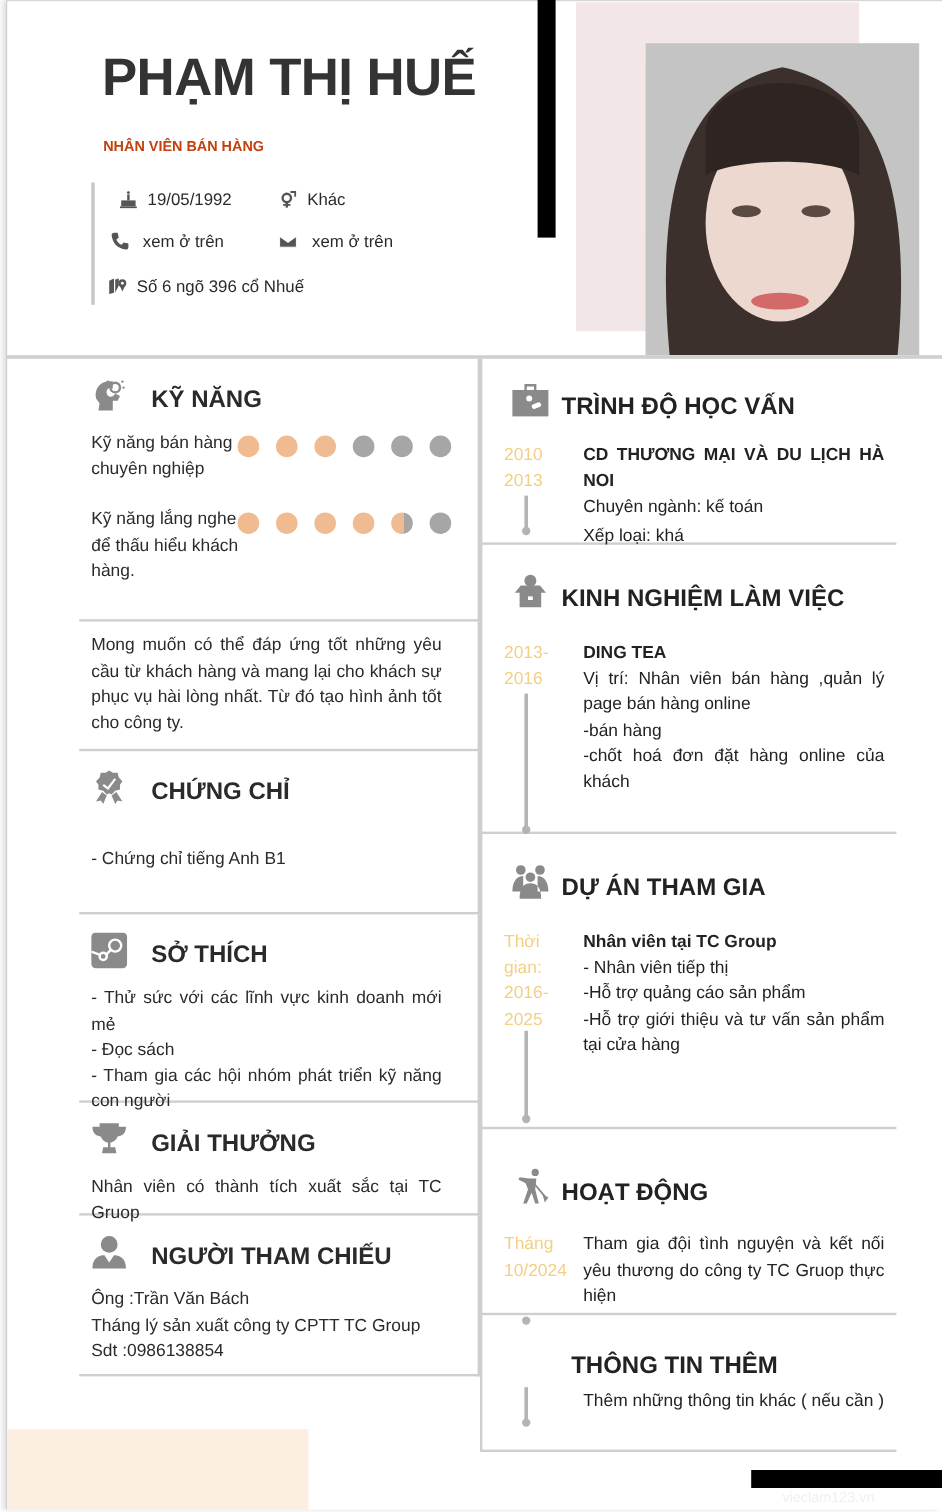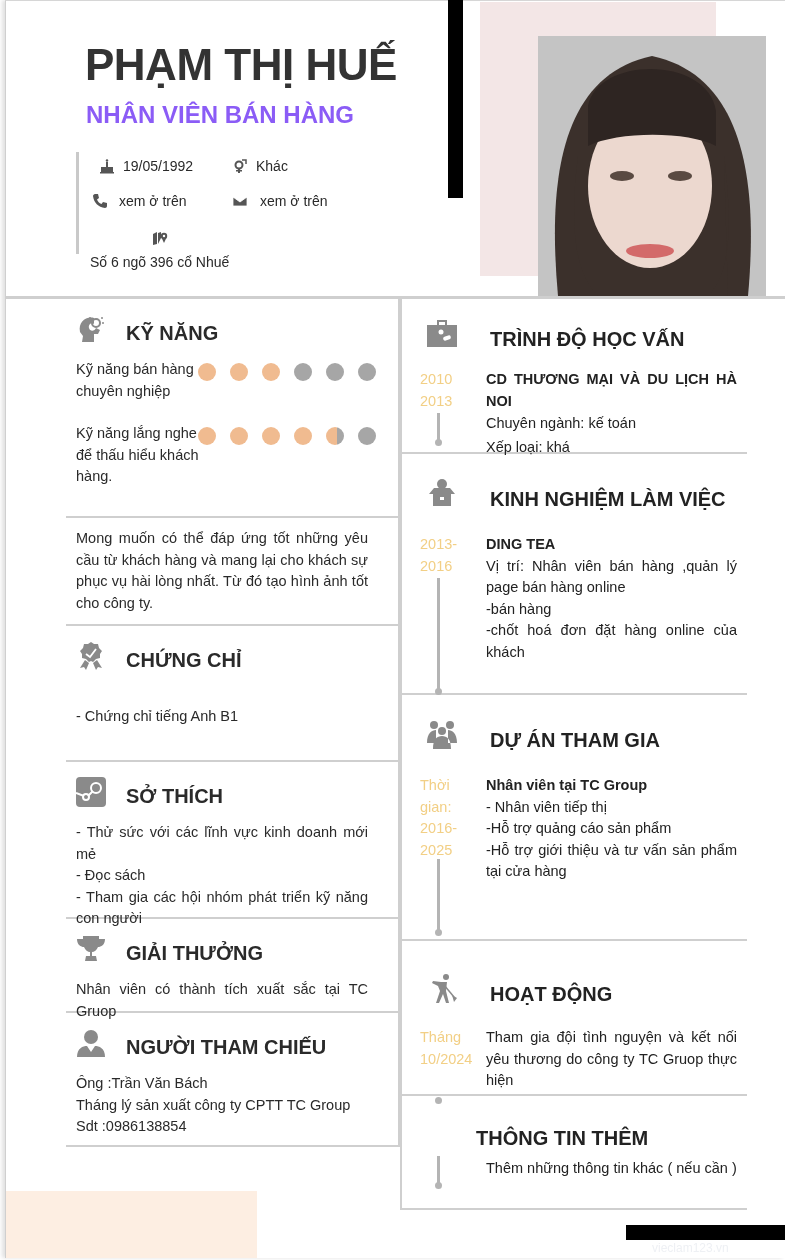--- a/index.html
+++ b/index.html
@@ -4,21 +4,21 @@
   <style>
     * { box-sizing: border-box; margin: 0; padding: 0; }
     html, body { width: 785px; height: 1260px; background: #ffffff; overflow: hidden; }
     body { font-family: "Liberation Sans", "DejaVu Sans", sans-serif; color: #222; position: relative; }
 
     .page { position: absolute; left: 5px; top: 0; width: 780px; height: 1258px; background: #fff;
       border-left: 1px solid #cfcfcf; border-top: 1px solid #d6d6d6; box-shadow: -3px 0 4px rgba(0,0,0,0.12); }
 
     
     .name { position: absolute; left: 85px; top: 40px; font-size: 44px; font-weight: bold; color: #333; letter-spacing: -0.5px; }
-    .job { position: absolute; left: 86px; top: 101px; font-size: 24px; font-weight: bold; color: #8b5cf6; }
+    .job { position: absolute; left: 86px; top: 115px; font-size: 12px; font-weight: bold; color: #c2410c; }
     .contact { position: absolute; left: 76px; top: 152px; width: 300px; height: 102px; border-left: 3px solid #c9c9c9; }
     .ci { position: absolute; font-size: 14px; color: #2a2a2a; display: flex; align-items: center; gap: 8px; }
     .ci svg { width: 16px; height: 16px; fill: #555; }
     .black-bar { position: absolute; left: 448px; top: 0; width: 15px; height: 198px; background: #000; }
     .pink-block { position: absolute; left: 480px; top: 2px; width: 236px; height: 274px; background: #f3e6e6; }
     .photo { position: absolute; left: 538px; top: 36px; width: 228px; height: 260px; overflow: hidden;
       background: linear-gradient(180deg,#cfcfcf 0%, #bdbdbd 100%); }
     .header-rule { position: absolute; left: 5px; top: 296px; width: 780px; height: 3px; background: #cfcfcf; }
 
     
@@ -34,21 +34,21 @@
     .dot { width: 18px; height: 18px; border-radius: 50%; background: #a6a6a6; }
     .dot.on { background: #f0bb90; }
     .dot.half { background: linear-gradient(90deg, #f0bb90 60%, #a6a6a6 60%); }
     .list { font-size: 14.5px; line-height: 21.5px; color: #2a2a2a; padding: 0 30px 0 10px; text-align: justify; }
 
     
     .rcol { position: absolute; left: 400px; top: 299px; width: 347px; }
     .rsec { position: relative; border-left: 2px solid #cfcfcf; border-bottom: 2px solid #cfcfcf; }
     .rhead { display: flex; align-items: center; height: 70px; padding-left: 24px; }
     .rhead svg { width: 32px; height: 32px; fill: #8a8a8a; }
-    .rtitle { font-size: 20px; font-weight: bold; color: #222; margin-left: 32px; margin-top: 10px; }
+    .rtitle { font-size: 20px; font-weight: bold; color: #222; margin-left: 10px; margin-top: 10px; }
     .entry { position: relative; }
     .date { position: absolute; left: 18px; top: 0; width: 42px; font-size: 14.5px; line-height: 21.5px; color: #f2cf85; }
     .tline { position: absolute; left: 35px; width: 3px; background: #b4b4b4; }
     .tdot { position: absolute; left: 33px; width: 7px; height: 7px; border-radius: 50%; background: #b4b4b4; }
     .body { margin-left: 84px; margin-right: 10px; font-size: 14.5px; line-height: 21.5px; color: #222; text-align: justify; }
     .body b { font-weight: bold; }
 
     .peach { position: absolute; left: 6px; top: 1191px; width: 251px; height: 67px; background: #fdeee2; }
     .foot-bar { position: absolute; left: 626px; top: 1225px; width: 159px; height: 15px; background: #000; }
     .watermark { position: absolute; left: 652px; top: 1241px; font-size: 12px; color: #eef0f4; }
@@ -85,21 +85,21 @@
         <path d="M3 1 L6 1 L7 5 L5 6.5 C6 9 7 10 9.5 11 L11 9 L15 10 L15 13 C15 14 14 15 13 15 C6 14 2 10 1 3 C1 2 2 1 3 1Z"></path>
       </svg>
     <span style="margin-left:3px">xem ở trên</span>
   </div>
   <div class="ci" style="left:153px;top:41px;">
     <svg viewBox="0 0 16 16">
         <path d="M1 4 L15 4 L15 13 L1 13Z M1 4 L8 9 L15 4" stroke="#fff" stroke-width="0.8"></path>
       </svg>
     <span style="margin-left:4px">xem ở trên</span>
   </div>
-  <div class="ci" style="left:11px;top:78px;flex-direction:column;">
+  <div class="ci" style="left:11px;top:78px;">
     <svg viewBox="0 0 16 16">
         <path d="M1 4 L5 2 L5 14 L1 15Z M6 3 L9 2 L9 8 L6 14Z"></path>
         <circle cx="12" cy="6" r="3.2"></circle>
         <path d="M9.5 7.5 L12 13 L14.5 7.5Z"></path>
         <circle cx="12" cy="6" r="1.2" fill="#fff"></circle>
       </svg>
     <span>Số 6 ngõ 396 cổ Nhuế</span>
   </div>
 </div>
 

